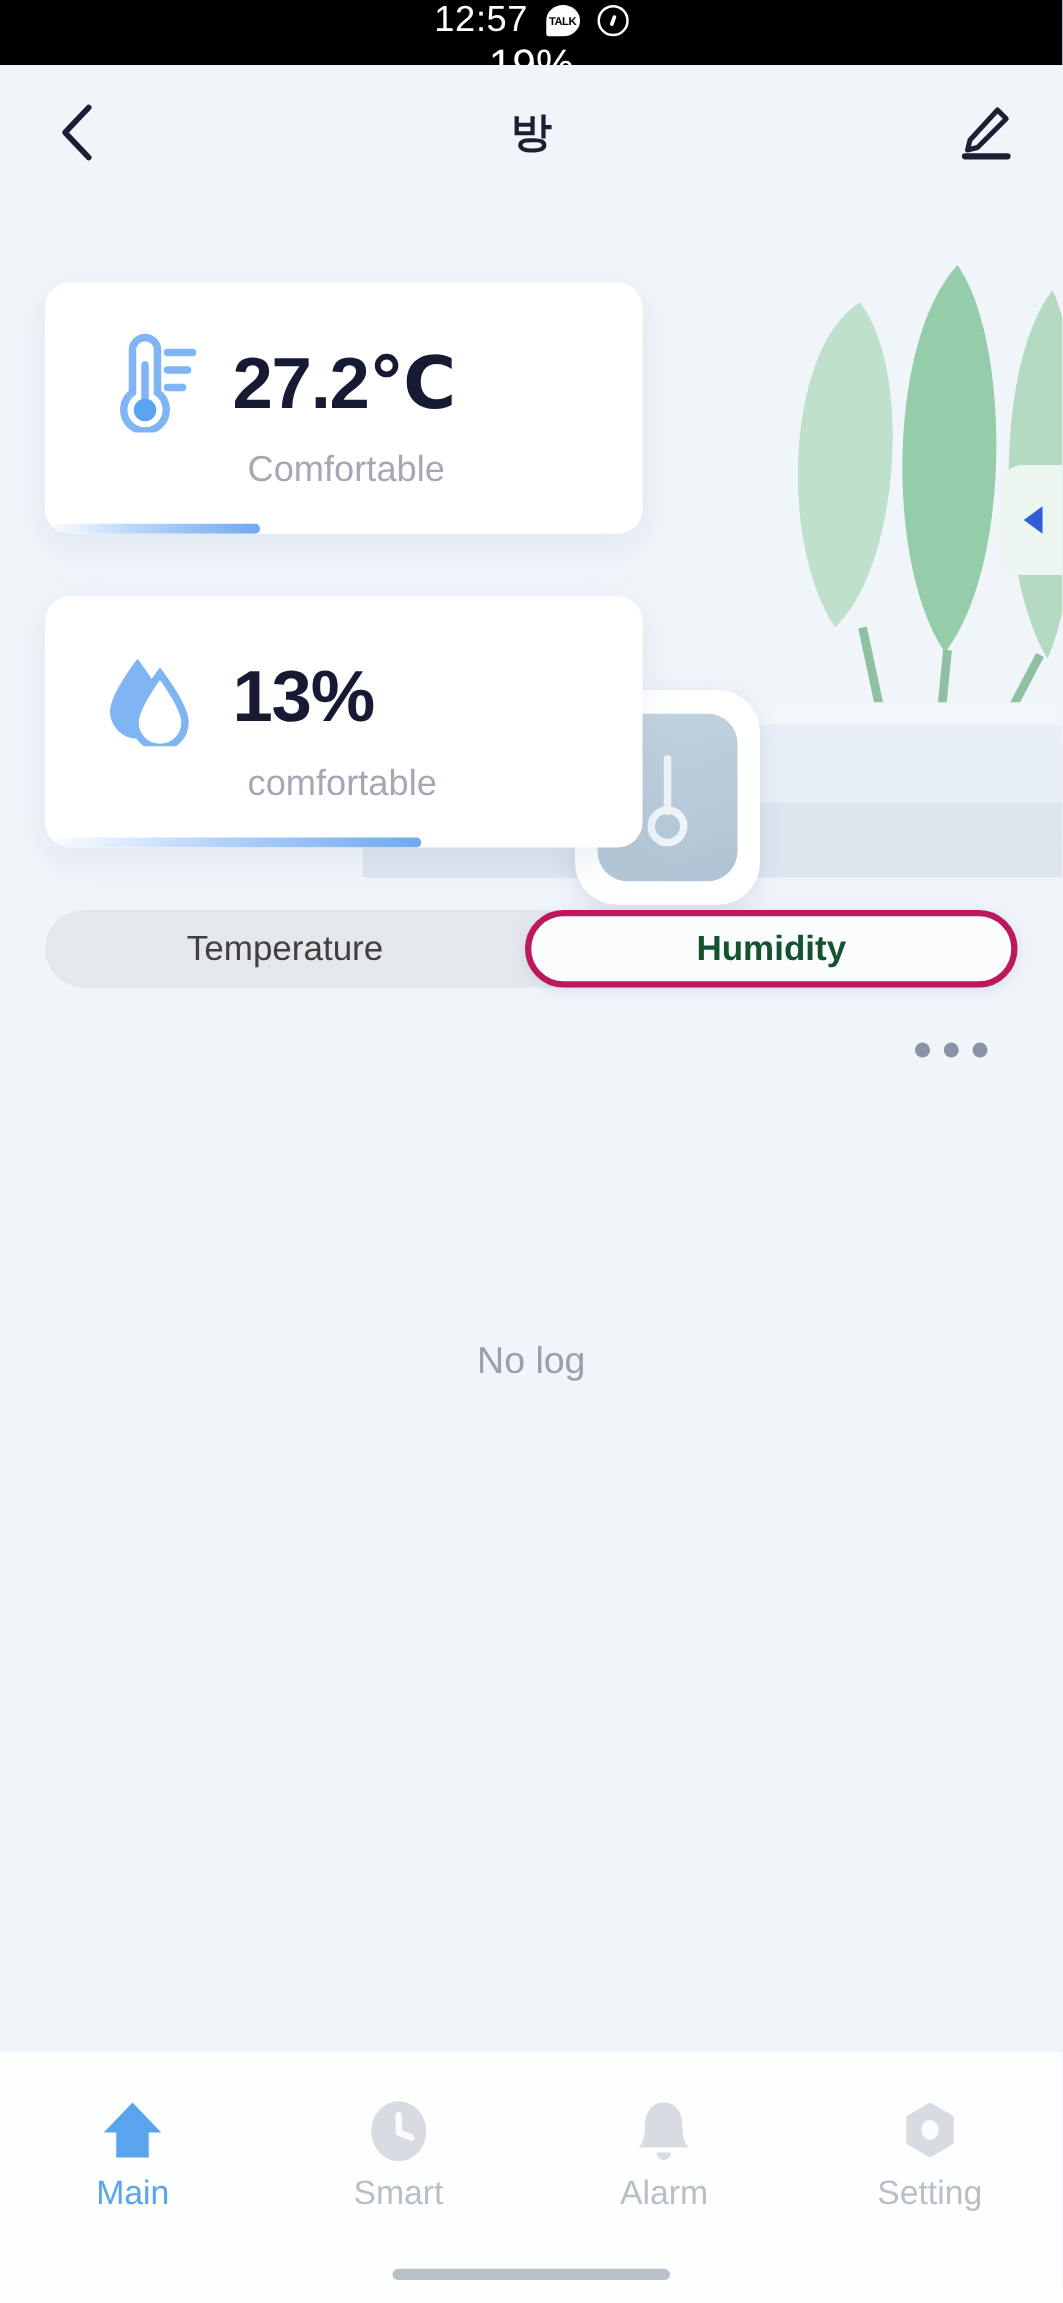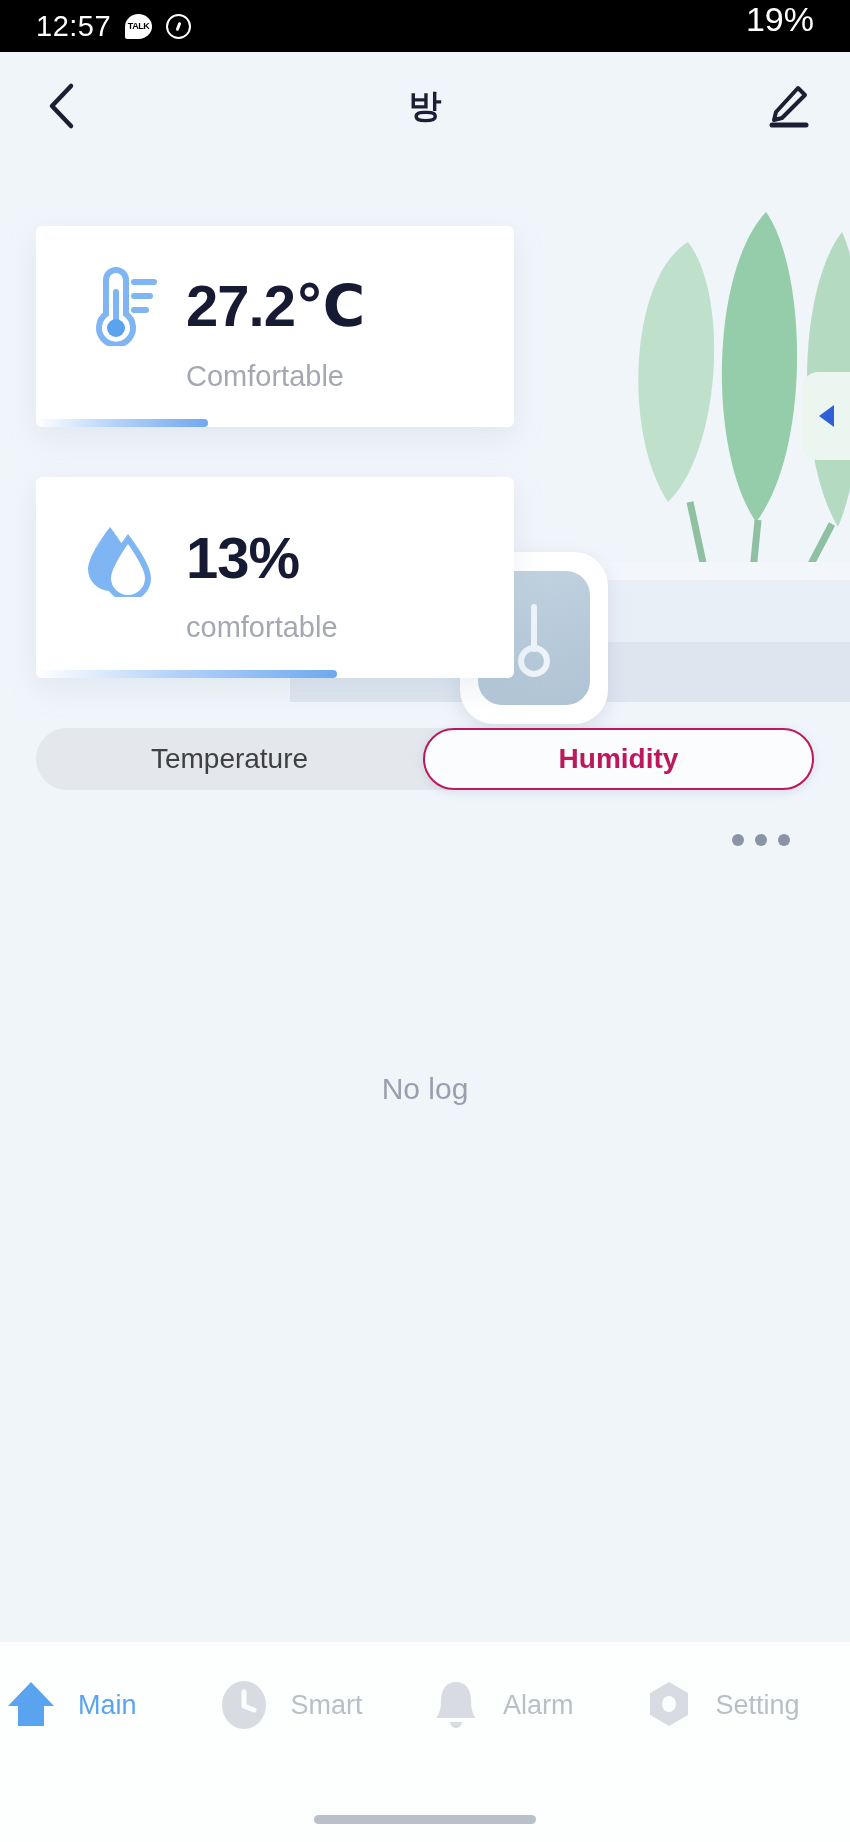--- a/index.html
+++ b/index.html
@@ -7,22 +7,23 @@
   body {
     font-family: "Liberation Sans", "DejaVu Sans", sans-serif;
     background:#eef4f9;
     overflow:hidden;
     position:relative;
   }
 
   
   .status-bar{
     height:52px; background:#000; color:#fff;
-    display:flex; justify-content:space-between;
+    display:flex; align-items:center; justify-content:space-between;
     padding:0 36px;
+    flex-direction:column;
   }
   .status-left{ display:flex; align-items:center; gap:14px; }
   .status-time{ font-size:29px; font-weight:400; letter-spacing:.5px; }
   .icon-kakao{
     width:27px; height:25px; background:#ffffff; border-radius:50% 50% 50% 8%;
     position:relative; display:flex; align-items:center; justify-content:center;
   }
   .icon-kakao span{ font-size:9px; font-weight:bold; color:#000; letter-spacing:-.4px; }
   .icon-sync{
     width:25px; height:25px; border:2.5px solid #fff; border-radius:50%;
@@ -86,33 +87,33 @@
   }
   .side-tab .tri{
     width:0; height:0;
     border-top:11px solid transparent; border-bottom:11px solid transparent;
     border-right:15px solid #2f5fd6;
   }
 
   
   .cards{ position:relative; z-index:5; padding:66px 0 0 36px; }
   .metric-card{
-    width:478px; background:#fff; border-radius:6px;
+    width:478px; background:#fff; border-radius:20px;
     box-shadow:0 10px 30px rgba(150,170,195,.18);
     padding:40px 16px 0 0; position:relative; overflow:hidden;
     margin-bottom:50px; cursor:pointer;
   }
   .metric-row{ display:flex; align-items:center; padding:0 44px; }
   .metric-icon{ width:92px; display:flex; align-items:center; justify-content:flex-start; }
   .metric-value{
     font-size:58px; font-weight:700; color:#161a33; letter-spacing:-1px;
     margin-left:14px;
   }
   .metric-status{
-    font-size:29px; color:#a3a8b4; padding:14px 0 34px 150px;
+    font-size:29px; color:#a3a8b4; padding:14px 0 34px 150px;margin-left:12px;
   }
   .bar-track{
     position:absolute; left:0; bottom:0; width:100%; height:8px;
     background:transparent;
   }
   .bar-fill{
     height:8px; border-radius:0 6px 6px 0;
     background:linear-gradient(90deg,rgba(120,175,245,0) 0%,rgba(120,175,245,.55) 45%,#6fa8ef 100%);
   }
 
@@ -120,23 +121,23 @@
   .segmented{
     position:relative; z-index:5; margin:18px 36px 0 36px;
     height:62px; background:#e4e8ed; border-radius:34px;
     display:flex; padding:0;
   }
   .seg{
     flex:1; display:flex; align-items:center; justify-content:center;
     font-size:28px; color:#404040; cursor:pointer; border-radius:34px;
   }
   .seg.active{
-    background:#fbfcfe; font-weight:700; color:#be185d;
+    background:#fbfcfe; font-weight:700; color:#14532d;
     box-shadow:0 2px 10px rgba(140,160,185,.28);
-    border:2px solid #be185d;
+    border:5px solid #be185d;
   }
 
   
   .dots-row{
     position:relative; z-index:5;
     display:flex; justify-content:flex-end; padding:36px 52px 0 0;
   }
   .dots{ display:flex; gap:11px; cursor:pointer; padding:8px; }
   .dots i{ width:12px; height:12px; border-radius:50%; background:#8a94a6; display:block; }
 
@@ -147,21 +148,21 @@
   }
   .no-log{ font-size:30px; color:#98a0ad; }
 
   
   .bottom-nav{
     position:absolute; left:0; right:0; bottom:0;
     height:200px; background:#fdfefe;
     display:flex; align-items:flex-start; padding-top:32px;
   }
   .nav-item{
-    flex:1; display:flex; flex-direction:row; align-items:center; gap:16px;
+    flex:1; display:flex; flex-direction:column; align-items:center; gap:3px;
     cursor:pointer;
   }
   .nav-label{ font-size:27px; color:#b9bec7; }
   .nav-item.active .nav-label{ color:#5aa4ef; }
   .home-indicator{
     position:absolute; bottom:18px; left:50%; transform:translateX(-50%);
     width:222px; height:9px; border-radius:6px; background:#b9c0c9;
   }
 </style>
 </head>

